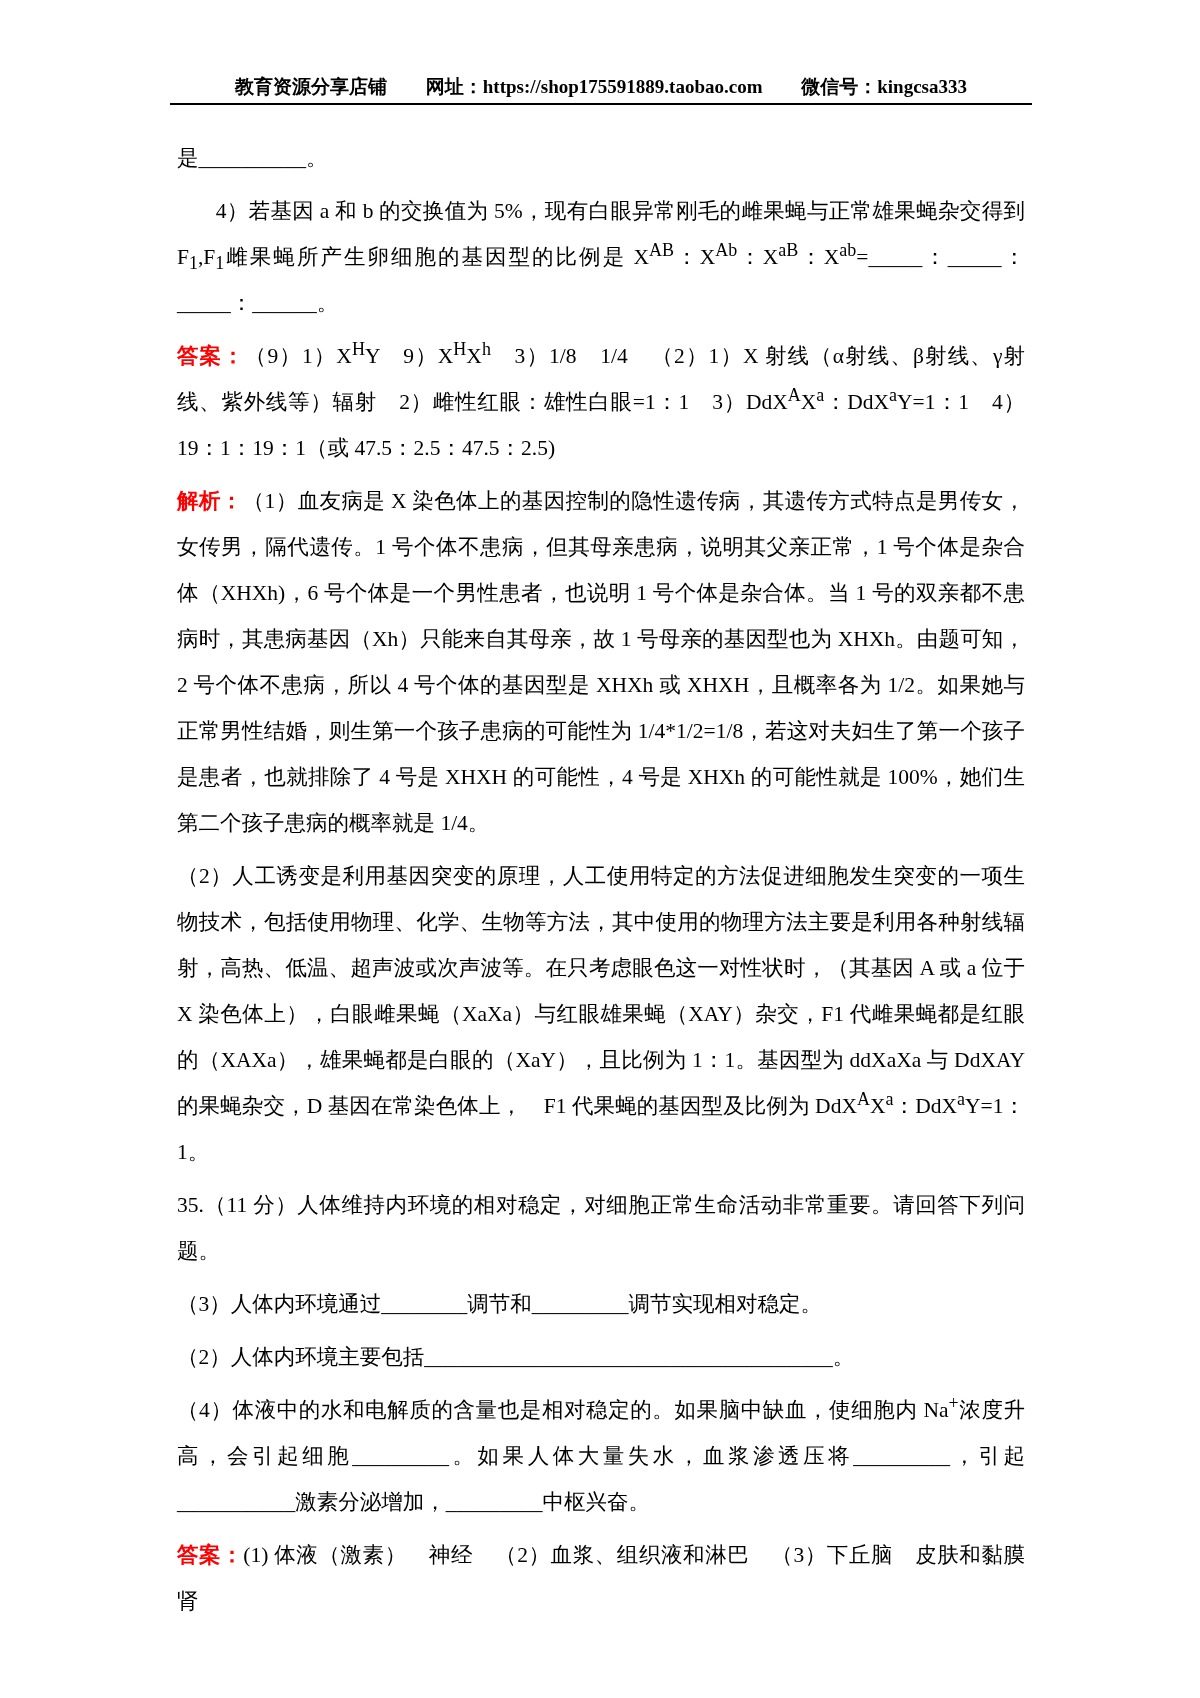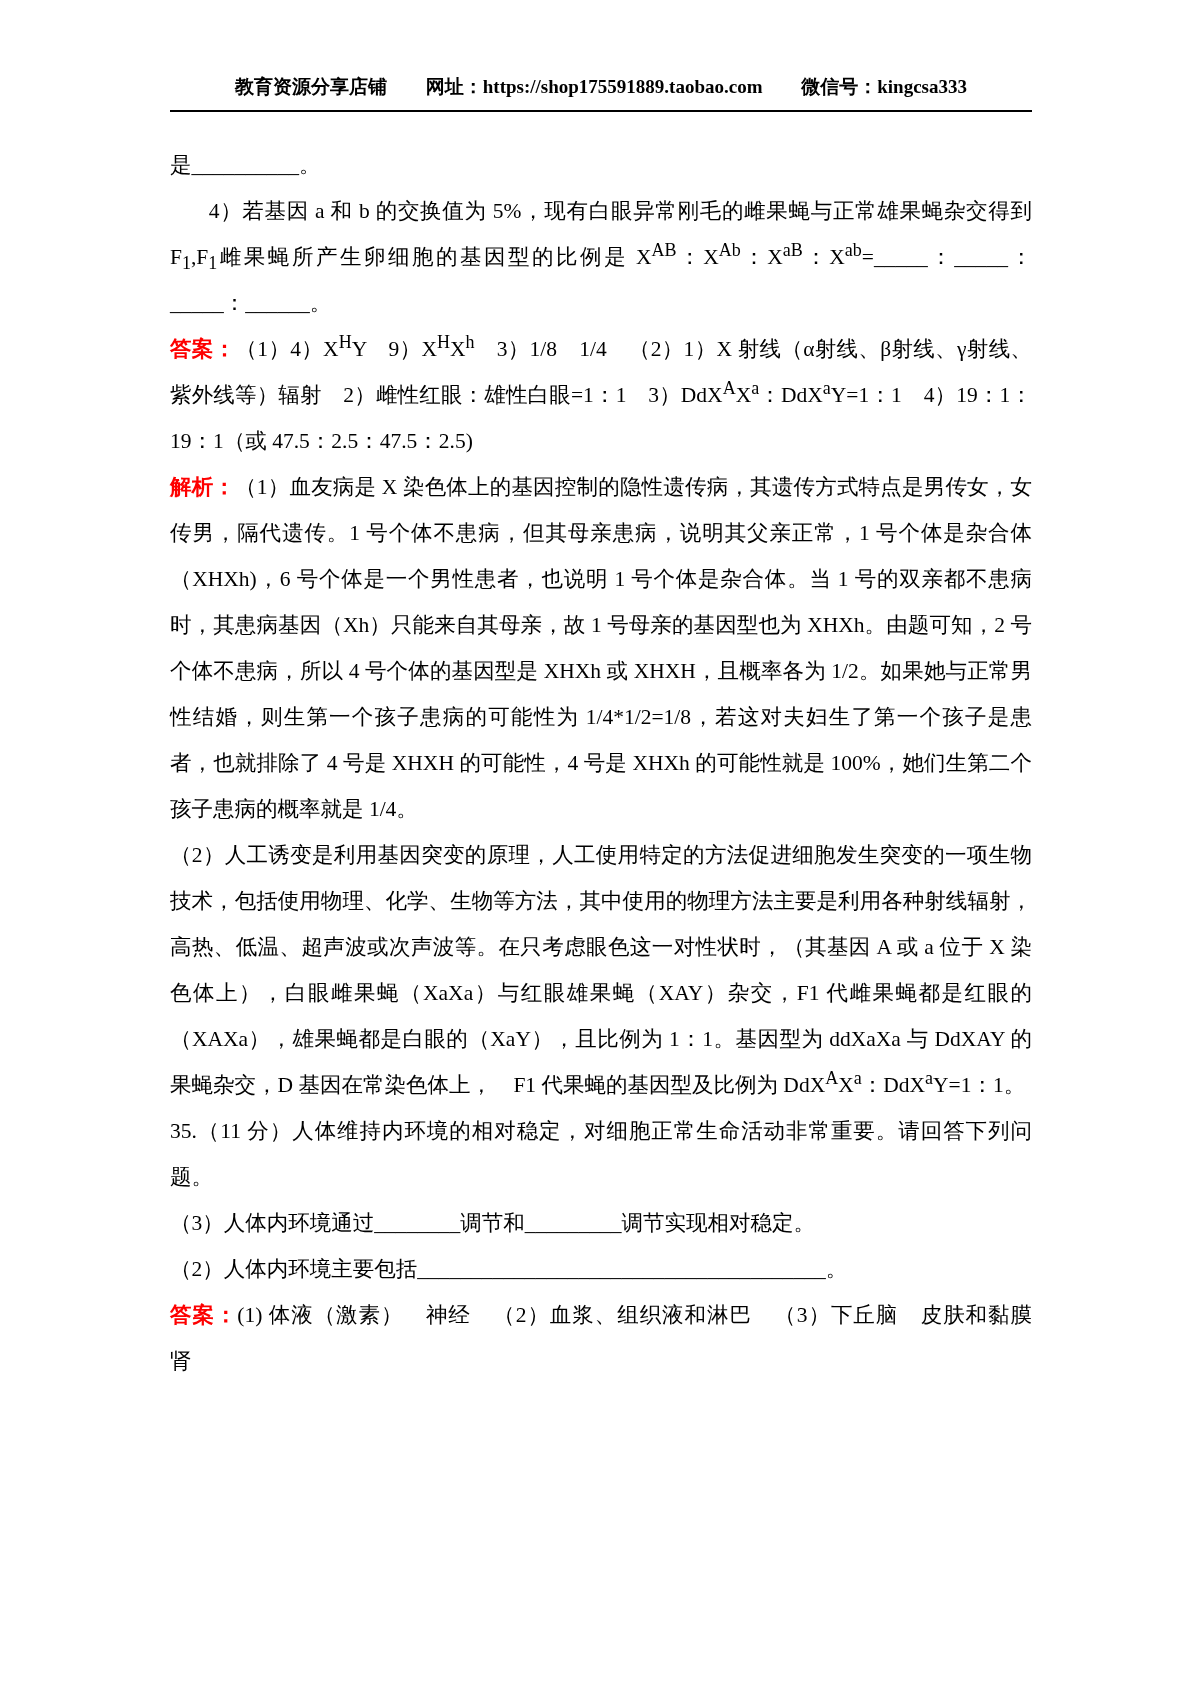--- a/index.html
+++ b/index.html
@@ -12,32 +12,32 @@
     background: #ffffff;
     color: #000000;
     padding: 74px 168px 80px 170px;
     font-family: "Liberation Serif", "DejaVu Serif", serif;
   }
   .doc-header {
     text-align: center;
     font-size: 19px;
     font-weight: 700;
     white-space: nowrap;
-    padding-bottom: 10px;
+    padding-bottom: 3px;
     border-bottom: 2px solid #000000;
     margin-bottom: 30px;
   }
   .doc-header .hdr-part { display: inline-block; }
   .doc-header .hdr-part + .hdr-part { margin-left: 34px; }
   .doc-body p {
     font-size: 21.5px;
     line-height: 46px;
     text-align: justify;
     overflow-wrap: anywhere;
-    margin: 0;
+    margin: 7px;
   }
   .doc-body p.indent { text-indent: 1.8em; }
   .doc-body sup, .doc-body sub {
     font-size: 18px;
     line-height: 0;
   }
   .red { color: var(--answer-red, #fe0000); }
   .bold { font-weight: 700; }
 </style>
 </head>
@@ -45,21 +45,22 @@
 
 <div class="page">
   <div class="doc-header">
     <span class="hdr-part">教育资源分享店铺</span>
     <span class="hdr-part">网址：https://shop175591889.taobao.com</span>
     <span class="hdr-part">微信号：kingcsa333</span>
   </div>
   <div class="doc-body">
       <p><span>是__________。</span></p>
       <p class="indent"><span>4）若基因 a 和 b 的交换值为 5%，现有白眼异常刚毛的雌果蝇与正常雄果蝇杂交得到 F</span><sub>1</sub><span>,F</span><sub>1</sub><span>雌果蝇所产生卵细胞的基因型的比例是 X</span><sup>AB</sup><span>：X</span><sup>Ab</sup><span>：X</span><sup>aB</sup><span>：X</span><sup>ab</sup><span>=_____：_____：_____：______。</span></p>
-      <p><span class="red bold">答案：</span><span>（1）4）X</span><sup>H</sup><span>Y　9）X</span><sup>H</sup><span>X</span><sup>h</sup><span>　3）1/8　1/4　（2）1）X 射线（α射线、β射线、γ射线、紫外线等）辐射　2）雌性红眼：雄性白眼=1：1　3）DdX</span><sup>A</sup><span>X</span><sup>a</sup><span>：DdX</span><sup>a</sup><span>Y=1：1　4）19：1：19：1（或 47.5：2.5：47.5：2.5)</span></p>
+      <p><span class="red bold">答案：</span><span>（9）1）X</span><sup>H</sup><span>Y　9）X</span><sup>H</sup><span>X</span><sup>h</sup><span>　3）1/8　1/4　（2）1）X 射线（α射线、β射线、γ射线、紫外线等）辐射　2）雌性红眼：雄性白眼=1：1　3）DdX</span><sup>A</sup><span>X</span><sup>a</sup><span>：DdX</span><sup>a</sup><span>Y=1：1　4）19：1：19：1（或 47.5：2.5：47.5：2.5)</span></p>
       <p><span class="red bold">解析：</span><span>（1）血友病是 X 染色体上的基因控制的隐性遗传病，其遗传方式特点是男传女，女传男，隔代遗传。1 号个体不患病，但其母亲患病，说明其父亲正常，1 号个体是杂合体（XHXh)，6 号个体是一个男性患者，也说明 1 号个体是杂合体。当 1 号的双亲都不患病时，其患病基因（Xh）只能来自其母亲，故 1 号母亲的基因型也为 XHXh。由题可知，2 号个体不患病，所以 4 号个体的基因型是 XHXh 或 XHXH，且概率各为 1/2。如果她与正常男性结婚，则生第一个孩子患病的可能性为 1/4*1/2=1/8，若这对夫妇生了第一个孩子是患者，也就排除了 4 号是 XHXH 的可能性，4 号是 XHXh 的可能性就是 100%，她们生第二个孩子患病的概率就是 1/4。</span></p>
       <p><span>（2）人工诱变是利用基因突变的原理，人工使用特定的方法促进细胞发生突变的一项生物技术，包括使用物理、化学、生物等方法，其中使用的物理方法主要是利用各种射线辐射，高热、低温、超声波或次声波等。在只考虑眼色这一对性状时，（其基因 A 或 a 位于 X 染色体上），白眼雌果蝇（XaXa）与红眼雄果蝇（XAY）杂交，F1 代雌果蝇都是红眼的（XAXa），雄果蝇都是白眼的（XaY），且比例为 1：1。基因型为 ddXaXa 与 DdXAY 的果蝇杂交，D 基因在常染色体上，　F1 代果蝇的基因型及比例为 DdX</span><sup>A</sup><span>X</span><sup>a</sup><span>：DdX</span><sup>a</sup><span>Y=1：1。</span></p>
       <p><span>35.（11 分）人体维持内环境的相对稳定，对细胞正常生命活动非常重要。请回答下列问题。</span></p>
       <p><span>（3）人体内环境通过________调节和_________调节实现相对稳定。</span></p>
       <p><span>（2）人体内环境主要包括______________________________________。</span></p>
+      <p><span>（4）体液中的水和电解质的含量也是相对稳定的。如果脑中缺血，使细胞内 Na</span><sup>+</sup><span>浓度升高，会引起细胞_________。如果人体大量失水，血浆渗透压将_________，引起___________激素分泌增加，_________中枢兴奋。</span></p>
       <p><span class="red bold">答案：</span><span>(1) 体液（激素）　神经　（2）血浆、组织液和淋巴　（3）下丘脑　皮肤和黏膜　肾</span></p>
     </div>
 </div>
 
 </body></html>

